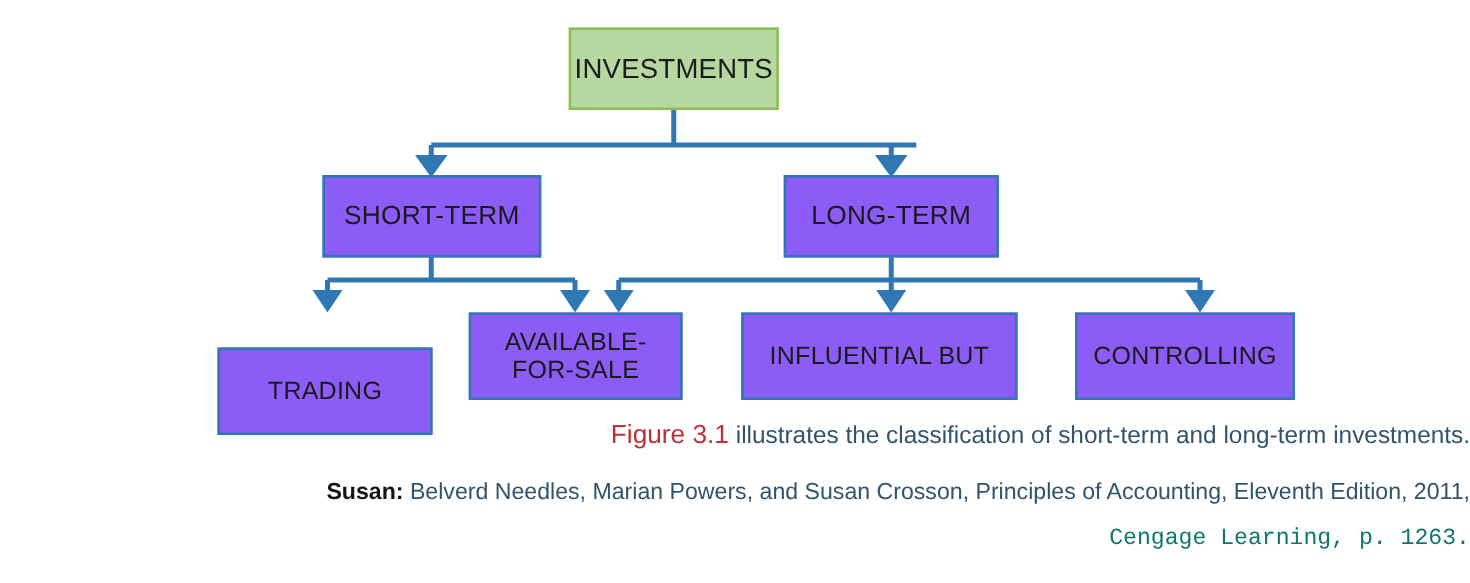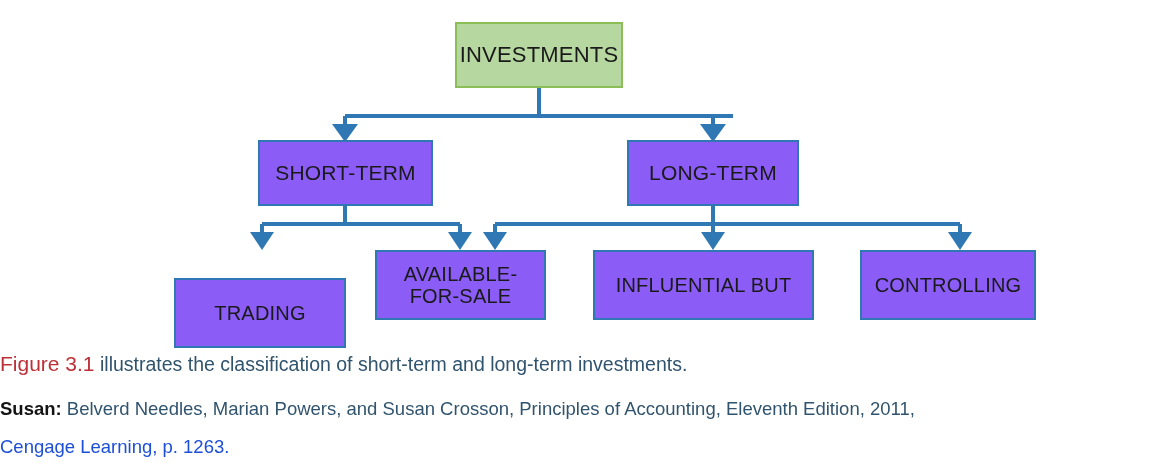--- a/index.html
+++ b/index.html
@@ -45,22 +45,21 @@
     border: 2px solid #2f78b4;
     font-size: 21px;
   }
   .node-leaf {
     font-size: 20px;
   }
   .caption-block {
     position: absolute;
     left: 0;
     width: 1176px;
-    text-align: left;
-    margin-top: 16px;
+    text-align: right;
   }
   #caption-line {
     top: 336px;
     font-size: 19.5px;
     color: #31546e;
   }
   #caption-figure-label {
     color: #be3038;
     font-size: 21px;
   }
@@ -69,21 +68,22 @@
     font-size: 18.5px;
     color: #31546e;
   }
   #source-label {
     color: #141414;
     font-weight: bold;
   }
   #source-line-2 {
     top: 420px;
     font-size: 18.5px;
-    color: #1d4ed8;
+    color: #0f766e;
+    font-family: Liberation Mono, monospace;
   }
   .leaf-line { display: block; }
 </style>
 </head>
 <body>
 
 <div id="figure-root">
 
   <svg id="diagram-svg" viewBox="0 0 1176 330">
     <g fill="none" stroke="#2f78b4" stroke-width="4">

